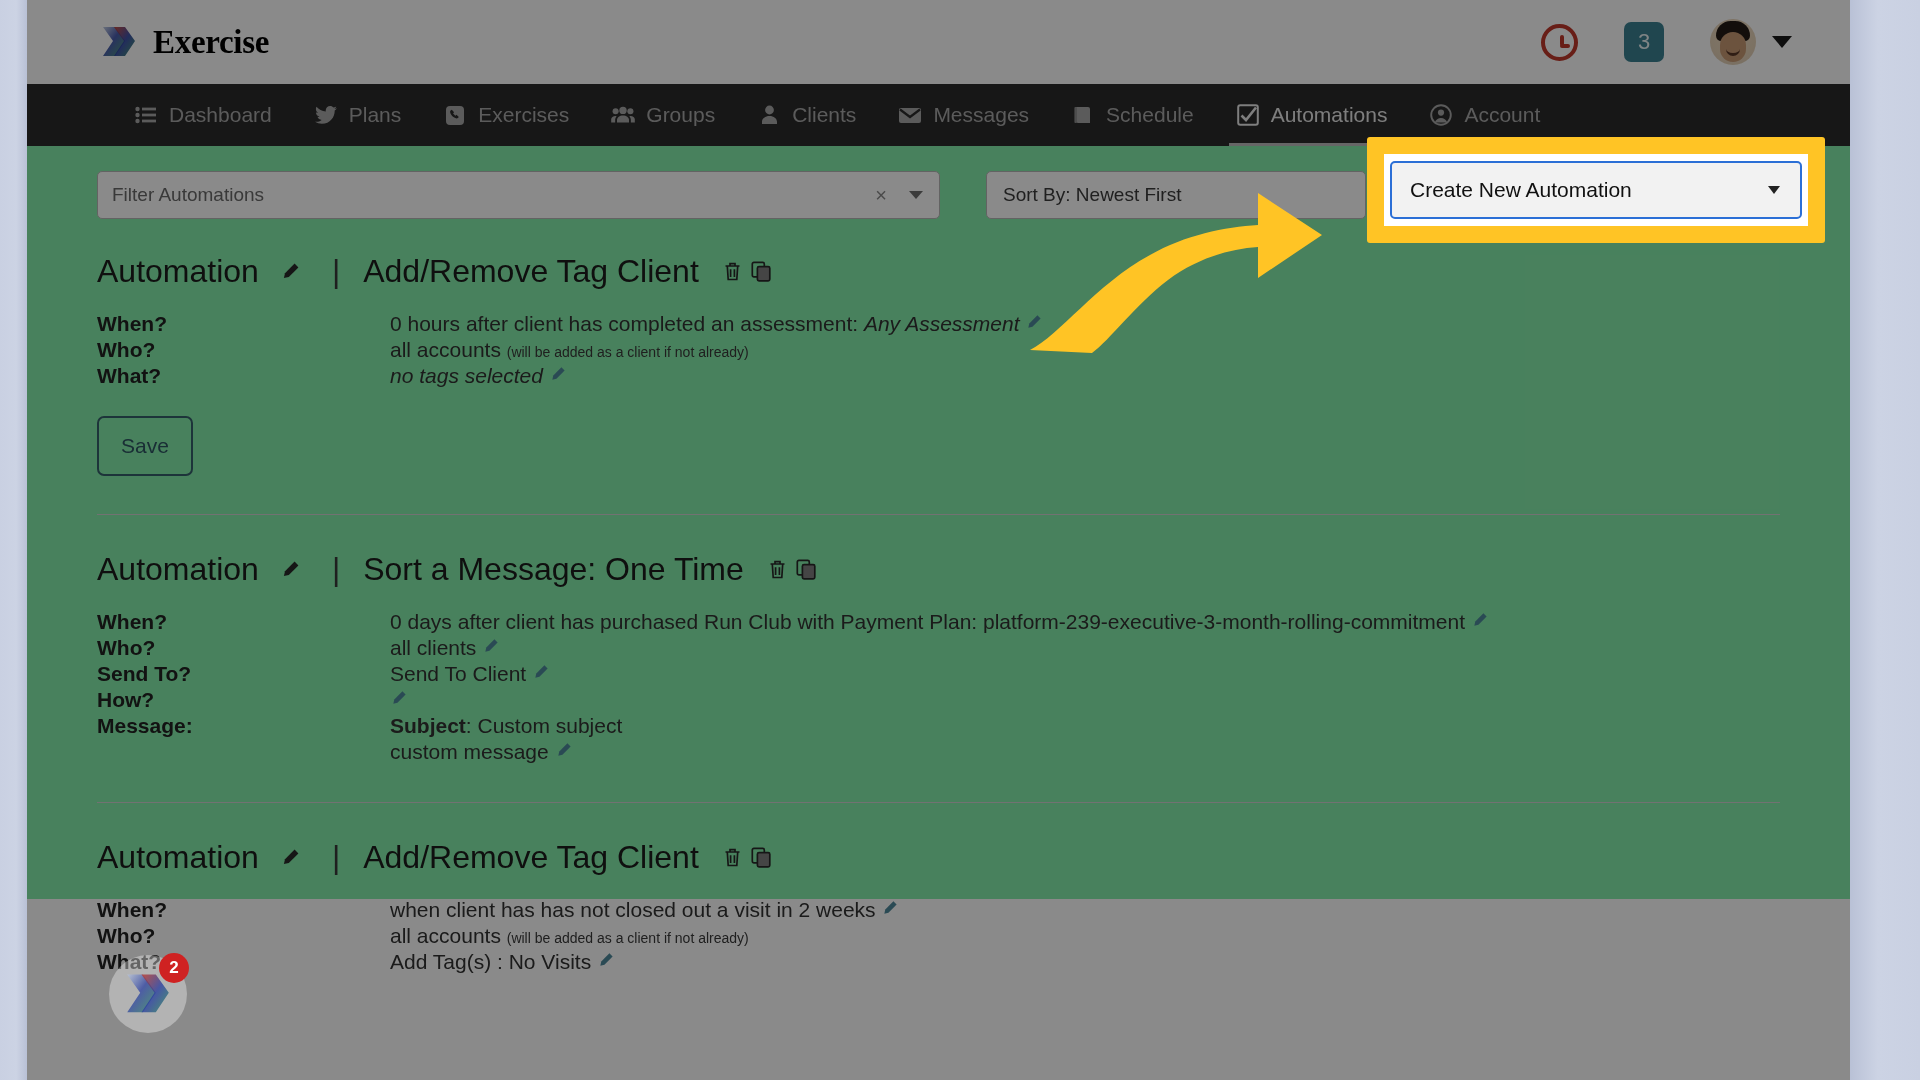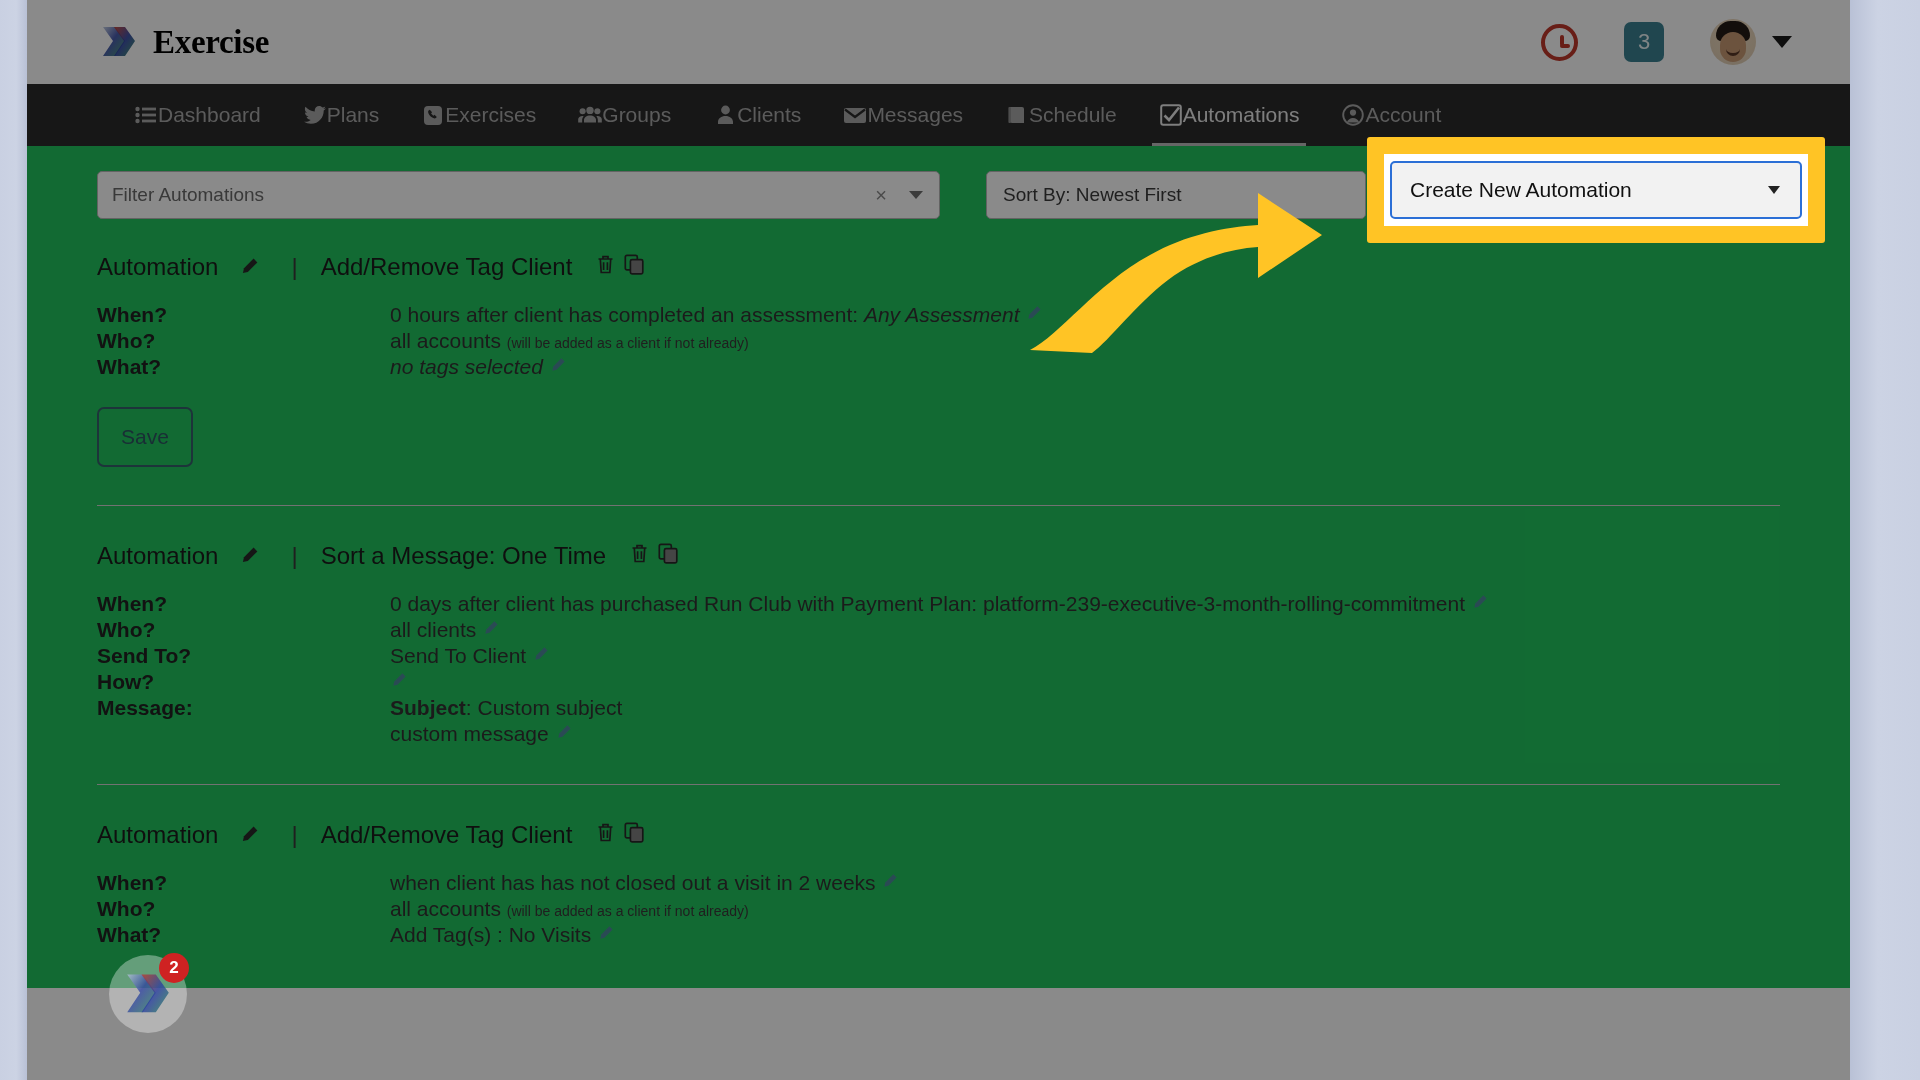--- a/index.html
+++ b/index.html
@@ -87,35 +87,35 @@
     width: 0; height: 0; border-left: 10px solid transparent;
     border-right: 10px solid transparent; border-top: 12px solid #1b1b1b;
   }
 
   
   .navbar {
     position: relative; height: 62px; background: #2b2b2b;
     display: flex; align-items: stretch; padding-left: 86px; z-index: 5;
   }
   .nav-item {
-    display: flex; align-items: center; 
+    display: flex; align-items: center; gap: 11px;
     padding: 0 21px; color: #a9a9a9; font-size: 21px; cursor: pointer;
     position: relative; white-space: nowrap;
   }
   .nav-item.active { color: #e9e9e9; }
   .nav-item.active::after {
     content:""; position:absolute; left: 14px; right: 14px; bottom: 0;
     height: 3px; background: #bdbdbd;
   }
   .nav-ico { display:inline-flex; width: 24px; height: 22px; align-items:center; justify-content:center; }
   .nav-ico svg { display:block; }
 
   
   .content {
-    position: relative; background: #22c55e; height: 842px; z-index: 4;
+    position: relative; background: #86efac; height: 753px; z-index: 4;
   }
   .toolbar {
     display: flex; align-items: center; padding: 25px 55px 0 70px; gap: 0;
   }
   .filter-box {
     position: relative; width: 843px; height: 48px; border: 1px solid #b8b8b8;
     border-radius: 5px; background: #fff; display: flex; align-items: center;
     padding: 0 14px; color: #6a6a6a; font-size: 19px;
   }
   .filter-clear {
@@ -154,21 +154,21 @@
   }
 
   
   .arrow-svg { position: absolute; left: 1000px; top: 135px; z-index: 55; pointer-events:none; }
 
   
   .cards { padding: 34px 70px 0 70px; }
   .card { padding-bottom: 10px; }
   .card + .card { border-top: 1px solid #d2d2d2; padding-top: 36px; margin-top: 28px; }
   .card-title {
-    font-size: 24px; color: #1c1c1c; display: flex; align-items: center;
+    font-size: 32px; color: #1c1c1c; display: flex; align-items: center;
     gap: 12px; margin-bottom: 22px; white-space: nowrap;
   }
   .card-title .lbl { font-weight: 400; }
   .pencil { margin: 0 9px; display:inline-flex; }
   .sep { color: #3a3a3a; margin: 0 11px; }
   .title-actions { display: inline-flex; align-items: center; gap: 9px; margin-left: 12px; }
 
   .rows { display: grid; grid-template-columns: 293px 1fr; row-gap: 2px; }
   .rk { font-size: 21px; font-weight: 700; color: #222; }
   .rv { font-size: 21px; color: #333; white-space: nowrap; }

